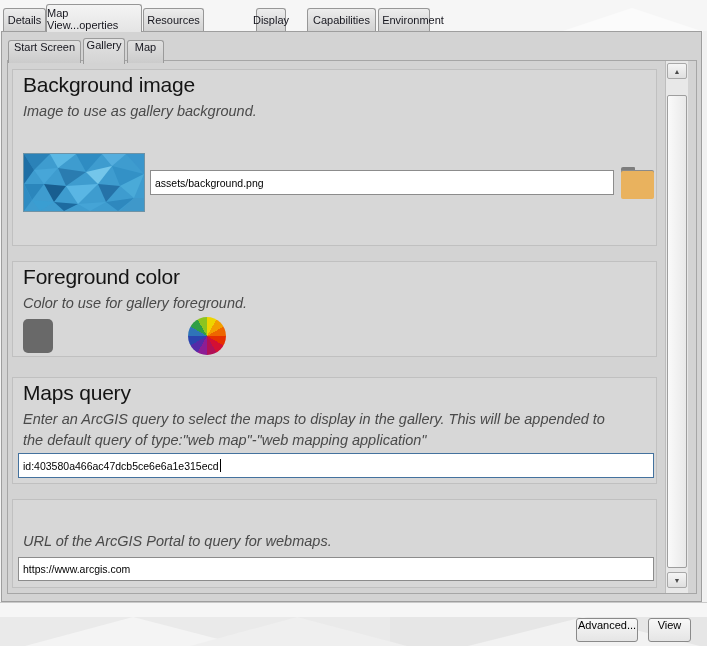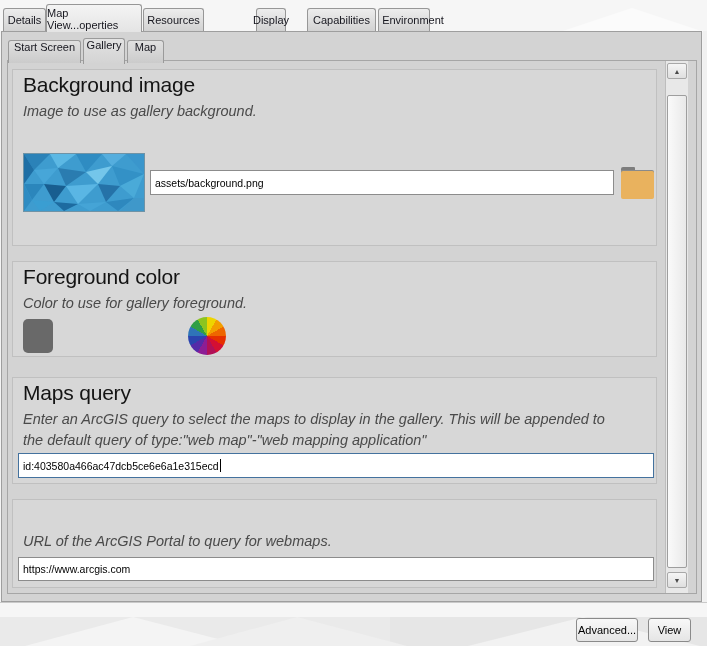--- a/index.html
+++ b/index.html
@@ -61,21 +61,21 @@
     background:conic-gradient(#eed400 0 30deg,#f29e00 0 60deg,#ee6600 0 90deg,#e63000 0 120deg,#d40f33 0 150deg,#b11157 0 180deg,#8c1d95 0 210deg,#552aa8 0 240deg,#2b44ae 0 270deg,#2f74b8 0 300deg,#2f9e46 0 330deg,#8cc41f 0 360deg);}
 
   
   .vscroll{position:absolute;left:665px;top:61px;width:23px;height:532px;background:#e8e8e8;border-left:1px solid #bdbdbd;box-sizing:border-box;z-index:5;}
   .sbtn{position:absolute;left:1px;width:20px;height:16px;box-sizing:border-box;background:linear-gradient(#f5f5f5,#dfdfdf);border:1px solid #a8a8a8;border-radius:2px;font-size:7px;color:#4a4a4a;display:flex;align-items:center;justify-content:center;cursor:pointer;}
   .sbtn.up{top:2px;}
   .sbtn.down{top:511px;}
   .sthumb{position:absolute;left:1px;top:34px;width:20px;height:473px;box-sizing:border-box;background:linear-gradient(90deg,#fafafa,#e9e9e9);border:1px solid #9e9e9e;border-radius:2px;cursor:grab;}
 
   
-  .fbtn{position:absolute;top:618px;height:24px;box-sizing:border-box;background:linear-gradient(#f8f8f8,#e5e5e5);border:1px solid #8a8a8a;border-radius:3px;font-size:11px;color:#000;display:flex;align-items:center;justify-content:center;cursor:pointer;z-index:8;}
+  .fbtn{position:absolute;top:618px;height:24px;box-sizing:border-box;background:linear-gradient(#f8f8f8,#e5e5e5);border:1px solid #8a8a8a;border-radius:3px;font-size:11px;color:#000;display:flex;justify-content:center;cursor:pointer;z-index:8;}
   .fbtn.advanced{left:576px;width:62px;}
   .fbtn.apply{left:648px;width:43px;}
 </style>
 </head>
 <body>
 
 <div id="screen">
 
   <div class="topstrip">
     <div class="tri"></div>

